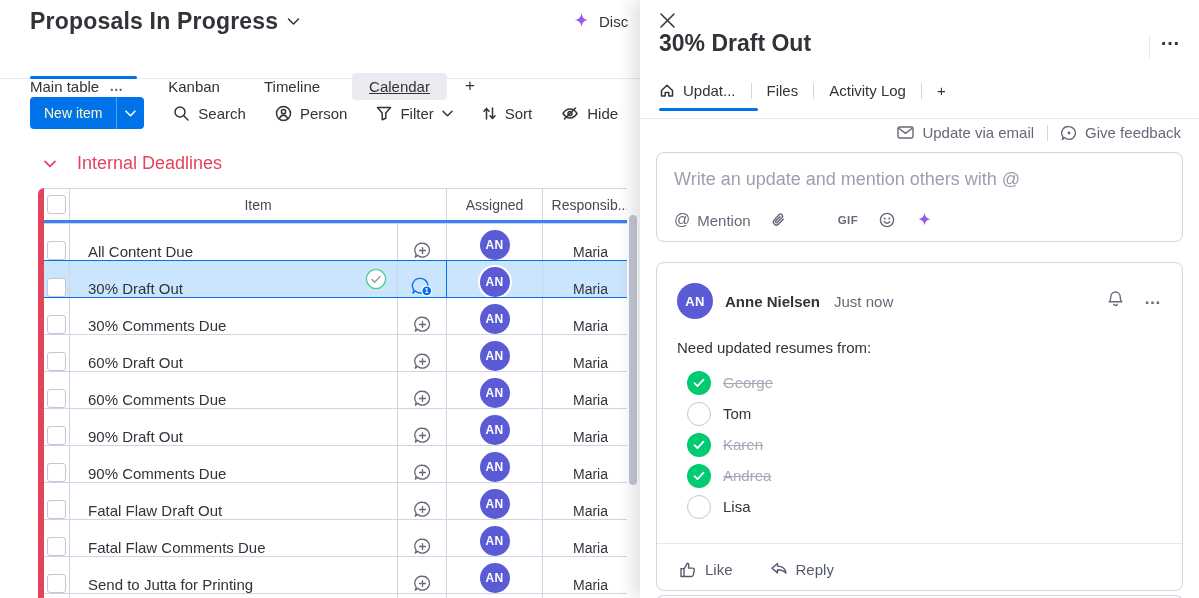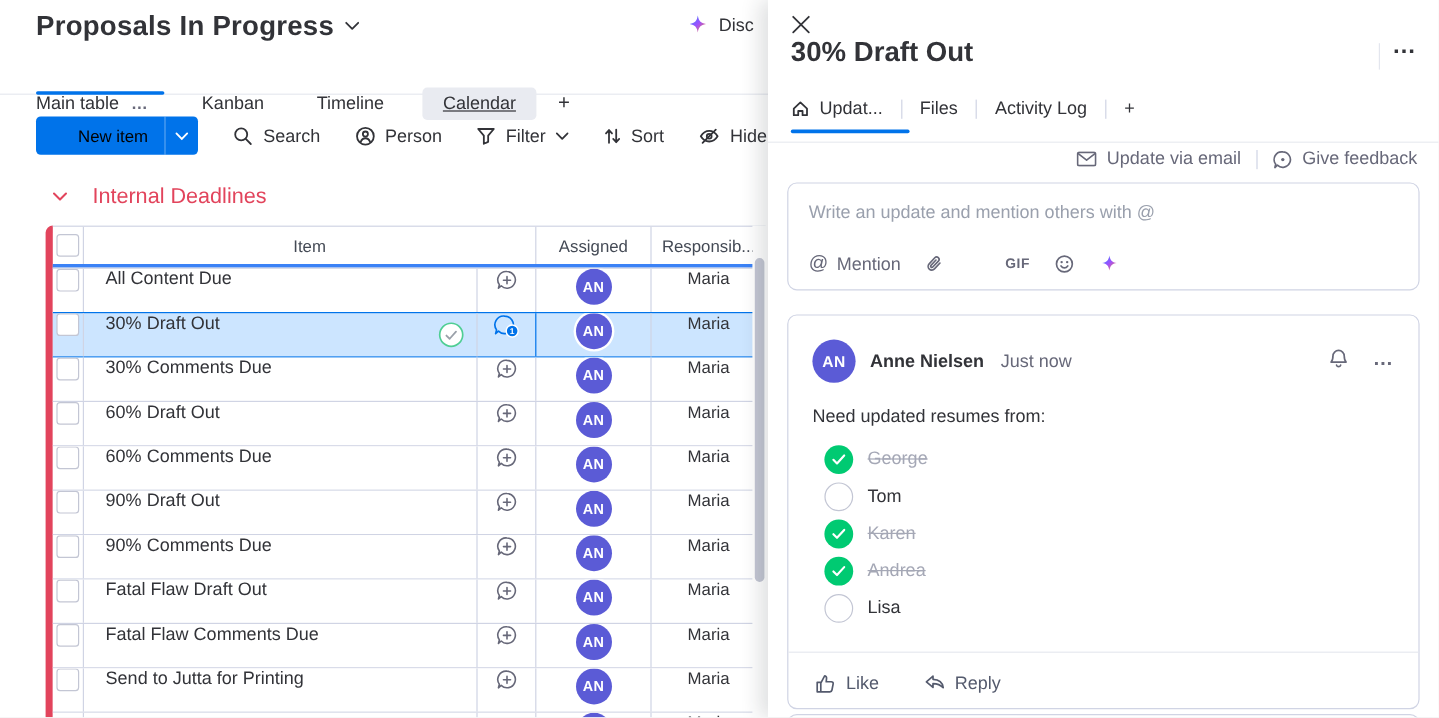--- a/index.html
+++ b/index.html
@@ -17,39 +17,39 @@
 
   .view-tabs{position:absolute;left:0;top:46px;width:640px;height:32px;border-bottom:1px solid #e6e9ef;}
   .vt-inner{position:absolute;left:30px;top:0;height:32px;display:flex;align-items:center;font-size:15px;color:#323338;white-space:nowrap;margin-top:24px;}
   .vt{display:flex;align-items:center;gap:10px;margin-right:44px;cursor:pointer;}
   .vt.pill{background:#e9ebf1;padding:5px 17px;border-radius:4px;margin-left:-12px;margin-right:18px;text-decoration:underline;}
   .vt-dots{color:#676879;font-weight:700;letter-spacing:1px;font-size:14px;}
   .vt-underline{position:absolute;left:30px;bottom:-1px;width:107px;height:3px;background:#0073ea;border-radius:2px;}
   .vt-plus{font-size:17px;color:#323338;}
 
   .toolbar{position:absolute;left:30px;top:97px;display:flex;align-items:center;gap:29px;height:32px;font-size:15px;white-space:nowrap;}
-  .new-item{display:flex;align-items:stretch;height:32px;border-radius:4px;overflow:hidden;background:#0073ea;color:#000000;cursor:pointer;padding-left:21px;}
+  .new-item{display:flex;align-items:stretch;height:32px;border-radius:4px;overflow:hidden;background:#0073ea;color:#fef9c3;cursor:pointer;}
   .new-item .lbl{padding:0 14px;line-height:32px;font-size:14px;}
   .new-item .sep{width:1px;background:rgba(255,255,255,.35);}
   .new-item .chev{width:27px;display:flex;align-items:center;justify-content:center;}
   .tool{display:flex;align-items:center;gap:8px;color:#323338;cursor:pointer;}
 
   .group-header{position:absolute;left:44px;top:153px;display:flex;align-items:center;gap:21px;color:#e2445c;font-size:18px;font-weight:400;}
 
   .tablewrap{position:absolute;left:38px;top:188px;width:600px;height:410px;}
   .redbar{position:absolute;left:0;top:0;width:6px;height:410px;background:#e2445c;border-radius:6px 0 0 0;}
   .tgrid{display:grid;grid-template-columns:26px 328px 49px 96px 1fr;}
-  .thead{position:absolute;left:6px;top:0;width:594px;height:31px;border-top:1px solid #d0d4e4;border-bottom:5px solid #3b82f6;font-size:14px;color:#444a55;}
+  .thead{position:absolute;left:6px;top:0;width:594px;height:31px;border-top:1px solid #d0d4e4;border-bottom:3px solid #3b82f6;font-size:14px;color:#444a55;}
   .thead .hc{display:flex;align-items:center;justify-content:center;border-right:1px solid #d0d4e4;}
   .thead .hc.item{grid-column:2 / span 2;}
   .thead .hc.last{border-right:none;}
   .rows{position:absolute;left:6px;top:35px;width:594px;}
   .trow{height:36px;border-bottom:1px solid #d0d4e4;background:#fff;position:relative;}
   .rows .trow:first-child{border-top:1px solid #d0d4e4;}
-  .cell{display:flex;align-items:flex-start;border-right:1px solid #d0d4e4;overflow:hidden;}
+  .cell{display:flex;align-items:flex-end;border-right:1px solid #d0d4e4;overflow:hidden;}
   .cell.cb{justify-content:center;}
   .cell.item{padding-left:18px;font-size:15px;position:relative;}
   .cell.chat{justify-content:center;}
   .cell.assigned{justify-content:center;}
   .cell.resp{justify-content:center;font-size:14px;border-right:none;}
   .checkbox{width:17px;height:17px;border:1px solid #c3c6d4;border-radius:3px;background:#fff;}
   .avatar{width:30px;height:30px;border-radius:50%;background:#5b5bd6;color:#fff;font-size:12px;font-weight:700;
           display:flex;align-items:center;justify-content:center;letter-spacing:.3px;box-shadow:0 0 0 2px #fff;}
   .trow.selected{background:#cce5ff;border-top:1px solid #0073ea;border-bottom:1px solid #0073ea;margin-top:-1px;}
   .trow.selected .cell.chat{border-right-color:#0073ea;}
@@ -67,21 +67,21 @@
   .d-tabs{position:absolute;left:0;top:78px;width:559px;height:40px;border-bottom:1px solid #e9ebf0;}
   .d-tabs-inner{position:absolute;left:19px;top:4px;display:flex;align-items:center;gap:15px;font-size:15px;color:#323338;}
   .d-tab{display:flex;align-items:center;gap:8px;cursor:pointer;}
   .d-tab-sep{width:1px;height:16px;background:#d0d4e4;}
   .d-underline{position:absolute;left:19px;top:30px;width:99px;height:3px;background:#0073ea;border-radius:2px;}
   .d-actions{position:absolute;right:18px;top:124px;display:flex;align-items:center;gap:13px;color:#676879;font-size:15px;white-space:nowrap;}
   .d-act{display:flex;align-items:center;gap:8px;cursor:pointer;}
   .d-act-sep{width:1px;height:16px;background:#d0d4e4;}
 
   .composer{position:absolute;left:16px;right:16px;top:152px;height:88px;border:1px solid #d0d4e4;border-radius:8px;background:#fff;cursor:text;}
-  .composer .ph{position:absolute;left:17px;top:16px;font-size:15px;color:#9aa0ad;}
+  .composer .ph{position:absolute;left:17px;top:16px;font-size:18px;color:#9aa0ad;}
   .ctools{position:absolute;left:17px;bottom:12px;display:flex;align-items:center;gap:21px;color:#676879;font-size:15px;}
   .ctool{display:flex;align-items:center;gap:7px;cursor:pointer;}
   .at{font-size:16px;color:#676879;}
   .gif{font-size:11.5px;font-weight:700;letter-spacing:.5px;color:#676879;padding-left:32px;}
 
   .ucard{position:absolute;left:16px;right:16px;top:262px;height:327px;border:1px solid #d0d4e4;border-radius:8px;background:#fff;}
   .uc-head{position:absolute;left:20px;top:20px;display:flex;align-items:center;gap:12px;}
   .uc-avatar{width:36px;height:36px;border-radius:50%;background:#5b5bd6;color:#fff;font-size:13px;font-weight:700;
              display:flex;align-items:center;justify-content:center;letter-spacing:.3px;}
   .uc-name{font-size:15px;font-weight:700;color:#323338;}

